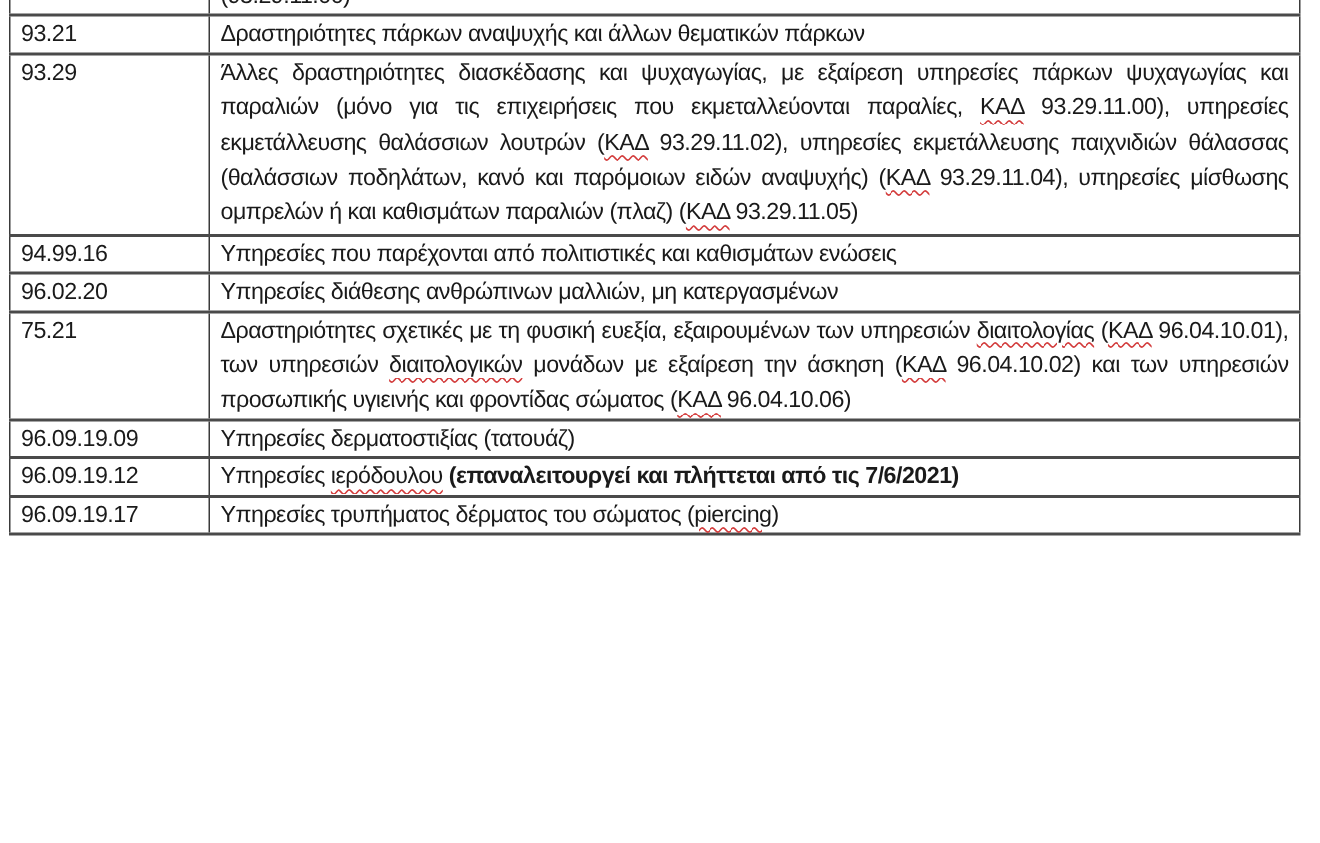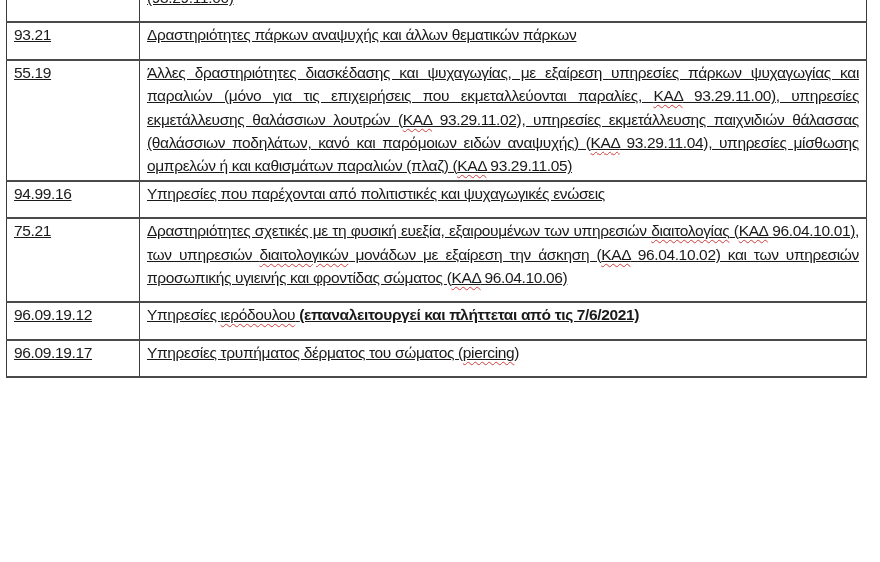--- a/index.html
+++ b/index.html
@@ -21,23 +21,22 @@
       top: -15px;
       width: 861px;
       border-collapse: collapse;
       table-layout: fixed;
       font-size: 15.5px;
       letter-spacing: -0.35px;
     }
     .doc-table td {
       border: 1.5px solid #3a3a3a;
       vertical-align: top;
-      padding: 0 7px 12px 7px;
+      padding: 0 7px 0 7px;
       line-height: 23.4px;
-      text-decoration: underline;
     }
     .doc-table tr.row td {
       border-bottom: 2px solid #4a4a4a;
     }
     .col-code { width: 133px; }
     .col-desc { width: auto; }
     td.desc { text-align: justify; }
     td.desc.single { text-align: left; }
     .code { padding-left: 7px; }
     .squiggle {
@@ -62,37 +61,45 @@
         <span>(93.29.11.00)</span>
       </td>
     </tr>
 
     <tr class="row">
       <td class="code">93.21</td>
       <td class="desc single">Δραστηριότητες πάρκων αναψυχής και άλλων θεματικών πάρκων</td>
     </tr>
 
     <tr class="row">
-      <td class="code">55.19</td>
+      <td class="code">93.29</td>
       <td class="desc" style="padding-bottom:2px;"><span>Άλλες δραστηριότητες διασκέδασης και ψυχαγωγίας, με εξαίρεση υπηρεσίες πάρκων ψυχαγωγίας και παραλιών (μόνο για τις επιχειρήσεις που εκμεταλλεύονται παραλίες, </span><span class="squiggle">ΚΑΔ</span><span> 93.29.11.00), υπηρεσίες εκμετάλλευσης θαλάσσιων λουτρών (</span><span class="squiggle">ΚΑΔ</span><span> 93.29.11.02), υπηρεσίες εκμετάλλευσης παιχνιδιών θάλασσας (θαλάσσιων ποδηλάτων, κανό και παρόμοιων ειδών αναψυχής) (</span><span class="squiggle">ΚΑΔ</span><span> 93.29.11.04), υπηρεσίες μίσθωσης ομπρελών ή και καθισμάτων παραλιών (πλαζ) (</span><span class="squiggle">ΚΑΔ</span><span> 93.29.11.05)</span></td>
     </tr>
 
     <tr class="row">
       <td class="code">94.99.16</td>
-      <td class="desc single">Υπηρεσίες που παρέχονται από πολιτιστικές και ψυχαγωγικές ενώσεις</td>
+      <td class="desc single">Υπηρεσίες που παρέχονται από πολιτιστικές και καθισμάτων ενώσεις</td>
     </tr>
 
+    <tr class="row">
+      <td class="code">96.02.20</td>
+      <td class="desc single">Υπηρεσίες διάθεσης ανθρώπινων μαλλιών, μη κατεργασμένων</td>
+    </tr>
 
     <tr class="row">
       <td class="code">75.21</td>
       <td class="desc"><span>Δραστηριότητες σχετικές με τη φυσική ευεξία, εξαιρουμένων των υπηρεσιών </span><span class="squiggle">διαιτολογίας</span><span> (</span><span class="squiggle">ΚΑΔ</span><span> 96.04.10.01), των υπηρεσιών </span><span class="squiggle">διαιτολογικών</span><span> μονάδων με εξαίρεση την άσκηση (</span><span class="squiggle">ΚΑΔ</span><span> 96.04.10.02) και των υπηρεσιών προσωπικής υγιεινής και φροντίδας σώματος (</span><span class="squiggle">ΚΑΔ</span><span> 96.04.10.06)</span></td>
     </tr>
 
 
 
+    <tr class="row">
+      <td class="code">96.09.19.09</td>
+      <td class="desc single">Υπηρεσίες δερματοστιξίας (τατουάζ)</td>
+    </tr>
 
     <tr class="row">
       <td class="code">96.09.19.12</td>
       <td class="desc single"><span>Υπηρεσίες </span><span class="squiggle">ιερόδουλου</span><span> </span><span class="bold">(επαναλειτουργεί και πλήττεται από τις 7/6/2021)</span></td>
     </tr>
 
 
     <tr class="row">
       <td class="code">96.09.19.17</td>
       <td class="desc single"><span>Υπηρεσίες τρυπήματος δέρματος του σώματος (</span><span class="squiggle">piercing</span><span>)</span></td>

